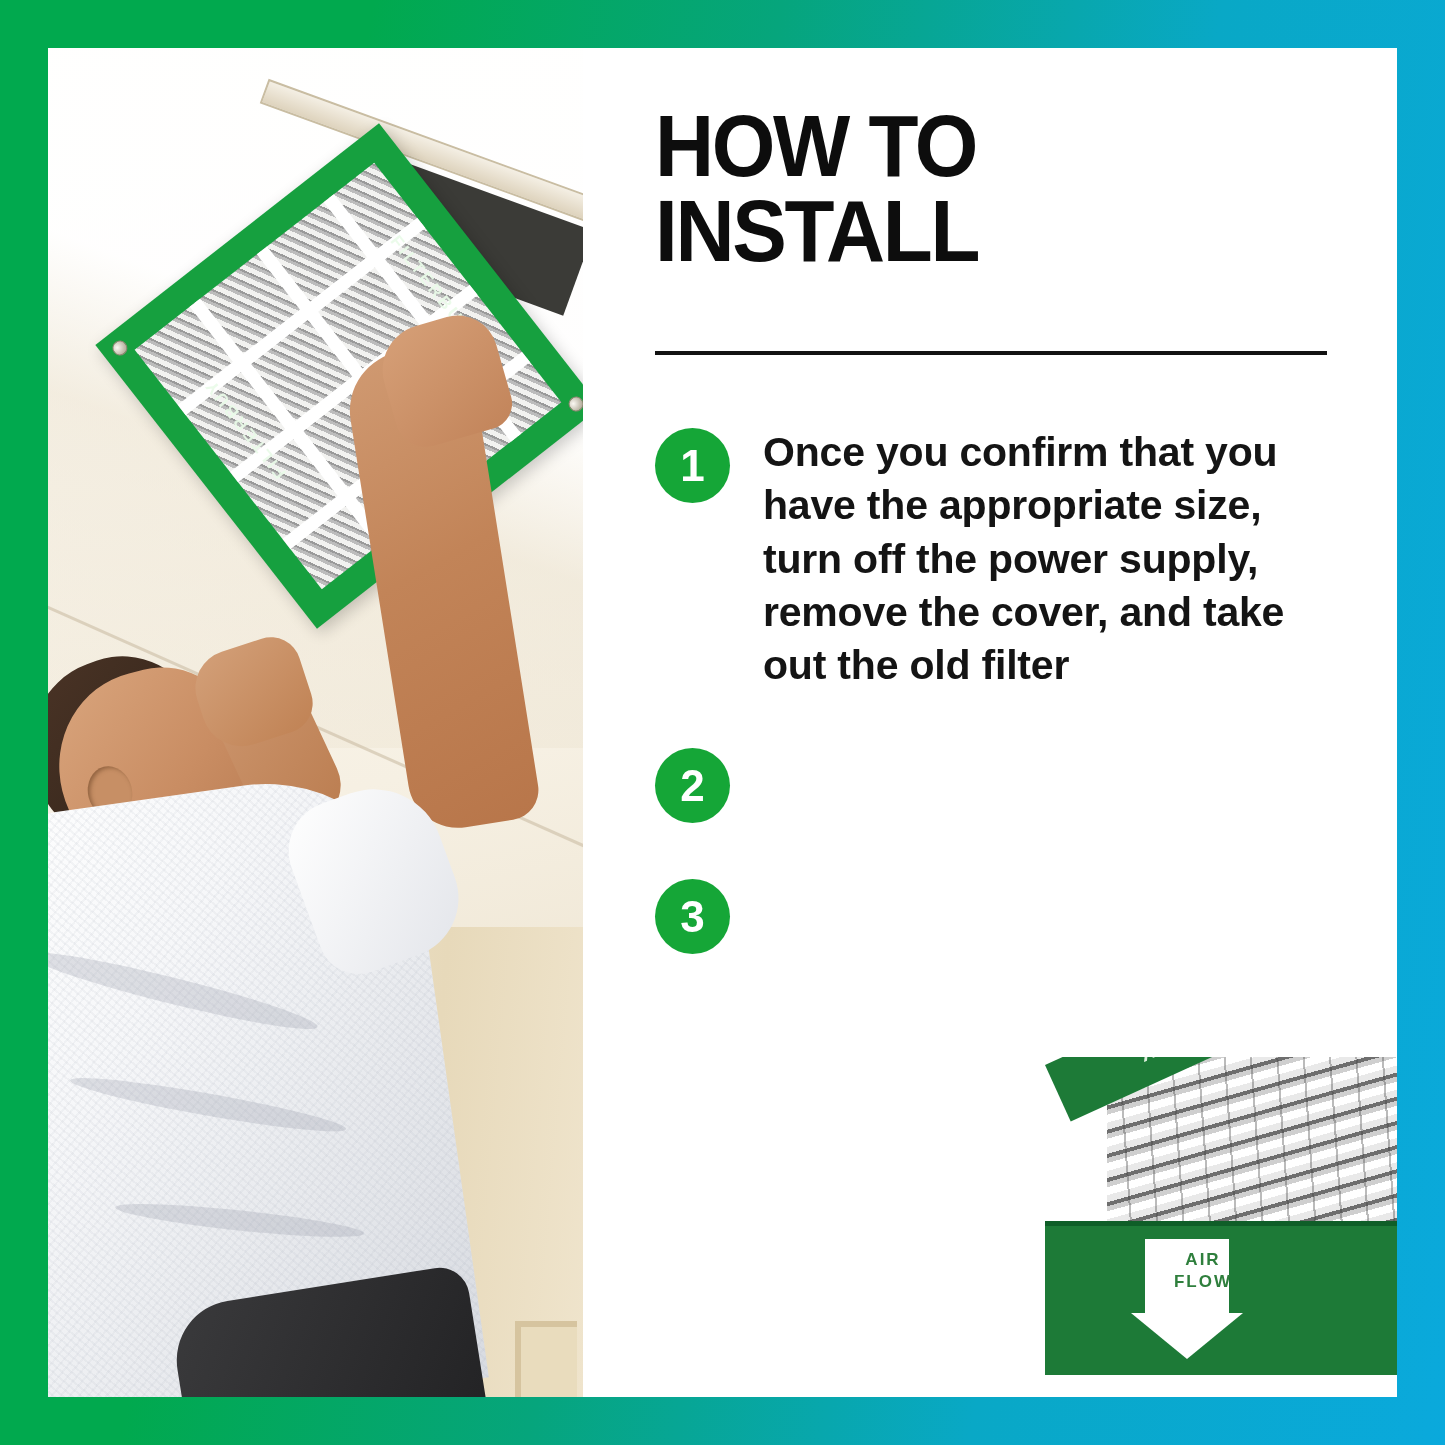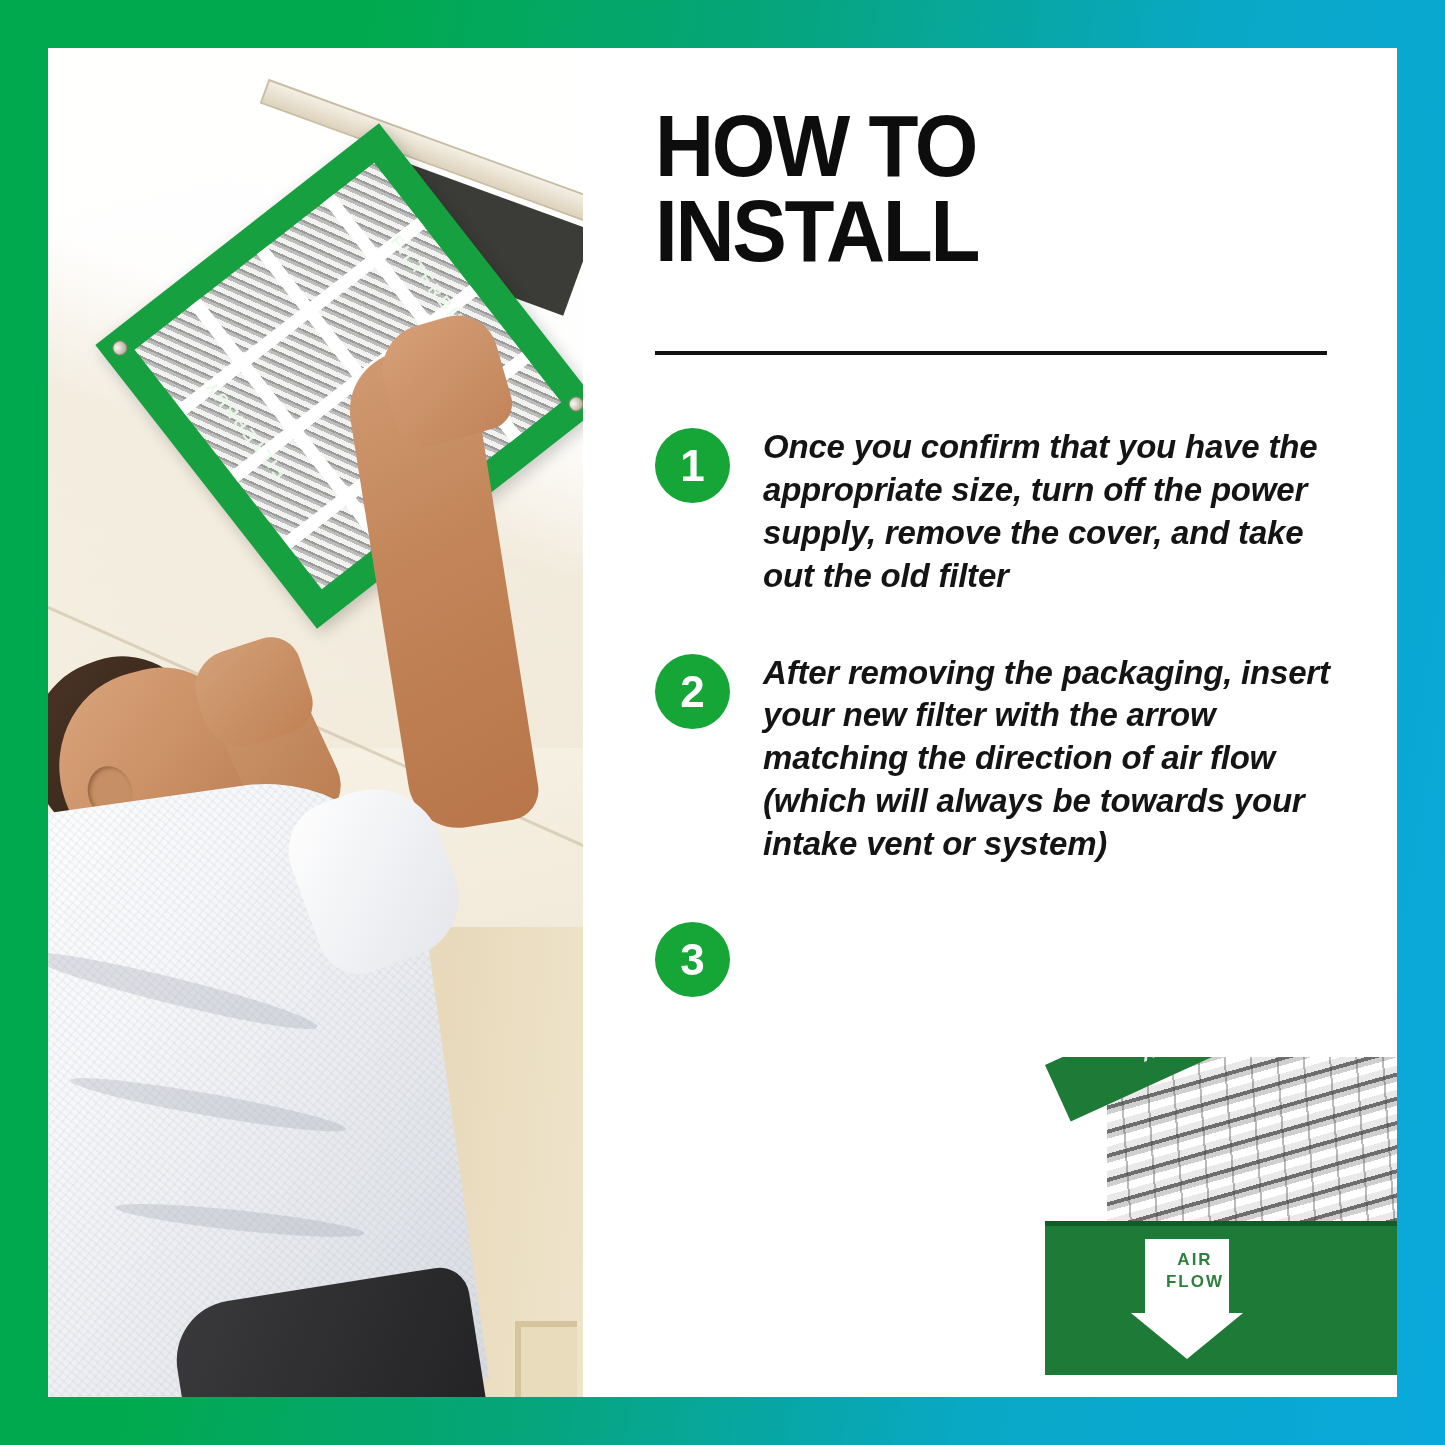--- a/index.html
+++ b/index.html
@@ -335,26 +335,25 @@
     font-weight: bold;
     font-size: 44px;
     line-height: 75px;
     text-align: center;
     margin-top: 2px;
   }
   .step-text {
     margin-left: 33px;
     font-family: "Liberation Sans", sans-serif;
     font-weight: bold;
-    font-size: 33px;
+    font-size: 41px;
     line-height: 1.30;
     color: #141414;
     letter-spacing: -0.2px;
     max-width: 585px;
-    font-style: italic;
   }
 
   
   .product {
     position: absolute;
     right: 0;
     bottom: 0;
     width: 352px;
     height: 340px;
     overflow: hidden;
@@ -426,21 +425,21 @@
   .arrow-head {
     position: absolute;
     left: 0; top: 74px;
     width: 0; height: 0;
     border-left: 56px solid transparent;
     border-right: 56px solid transparent;
     border-top: 46px solid #ffffff;
   }
   .arrow-text {
     position: absolute;
-    left: 8px; top: 10px;
+    left: 16px; top: 10px;
     width: 112px;
     text-align: center;
     color: #2f7f3d;
     font-family: "Liberation Sans", sans-serif;
     font-weight: bold;
     font-size: 17px;
     line-height: 1.28;
     letter-spacing: 2px;
   }
 </style>
@@ -510,21 +509,20 @@
 
       <div class="steps">
 
         <div class="step">
           <div class="badge">1</div>
           <div class="step-text">Once you confirm that you have the appropriate size, turn off the power supply, remove the cover, and take out the old filter</div>
         </div>
 
         <div class="step">
           <div class="badge">2</div>
-          <div class="step-text">After removing the packaging, insert your new filter with the arrow matching the direction of air flow (which will always be towards your intake vent or system)</div>
         </div>
 
         <div class="step">
           <div class="badge">3</div>
         </div>
 
       </div>
 
       <div class="product">
         <div class="prod-pleats"></div>

